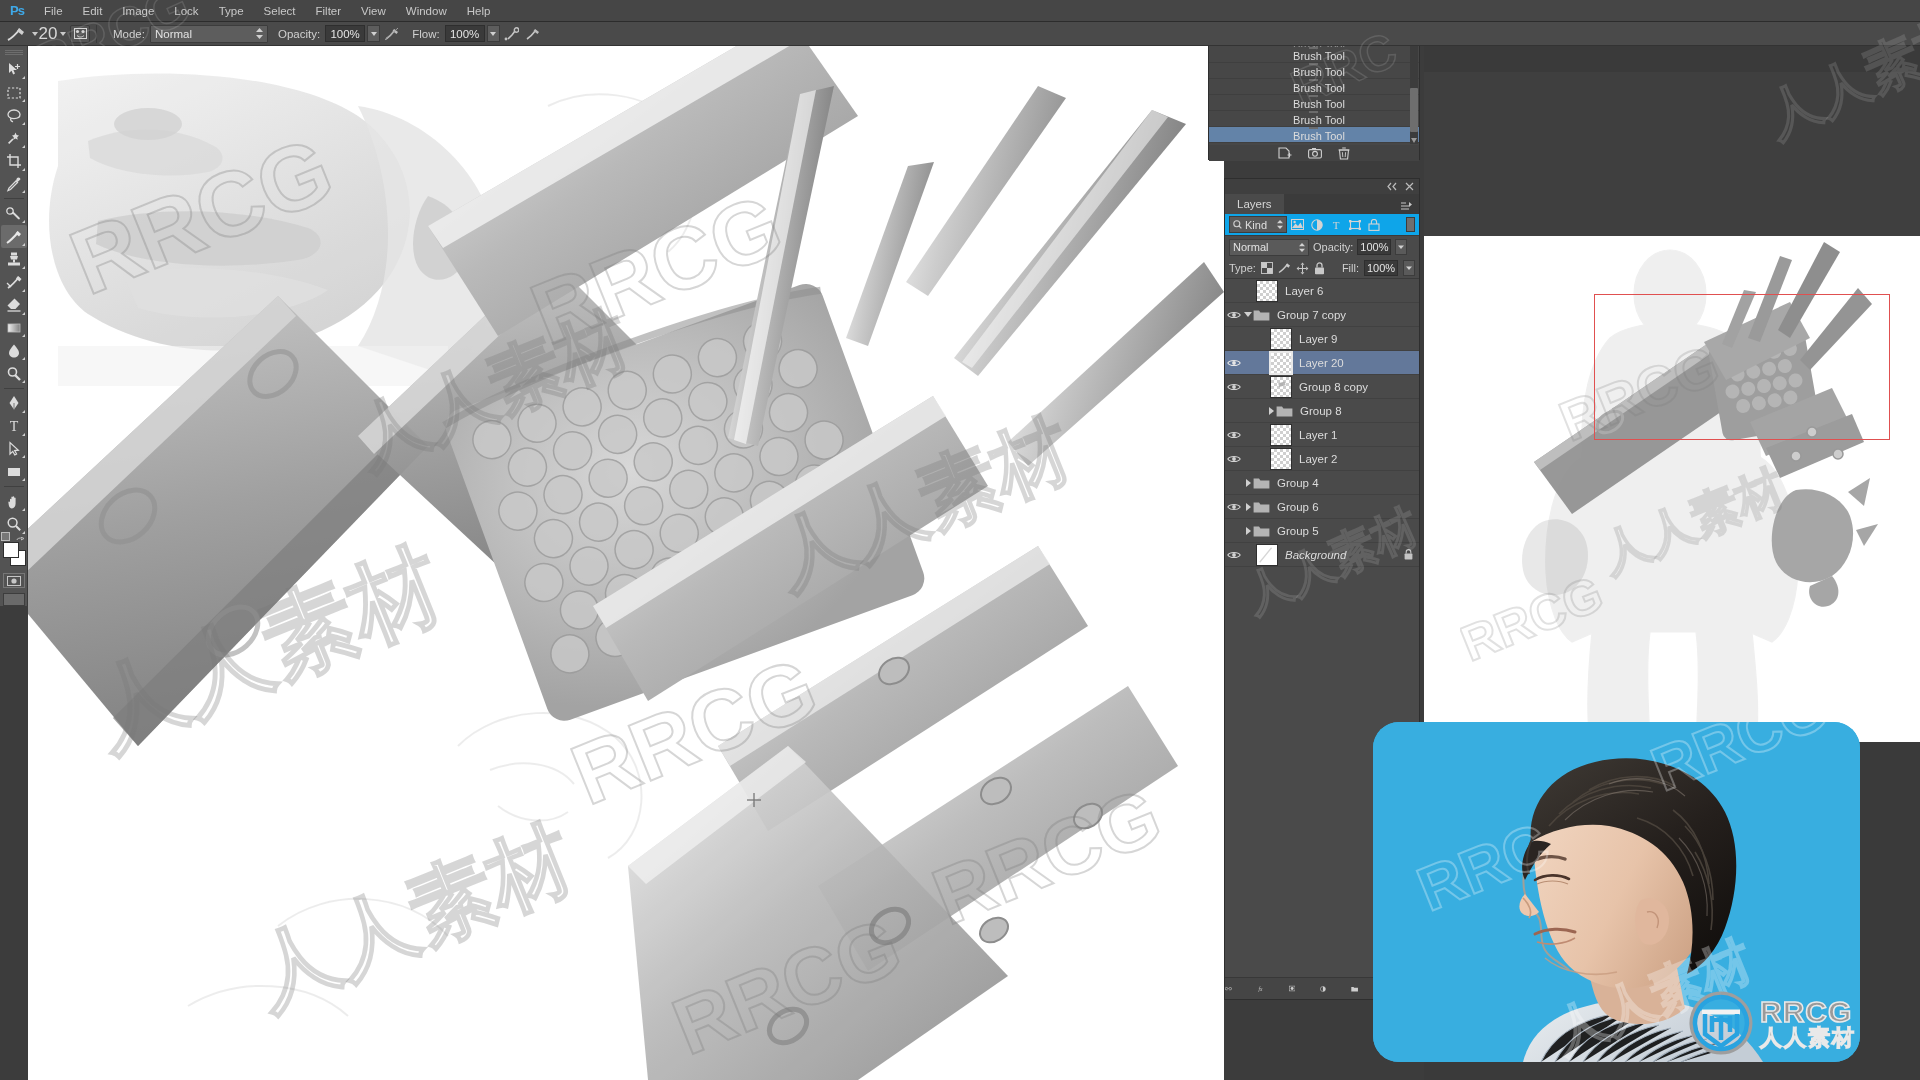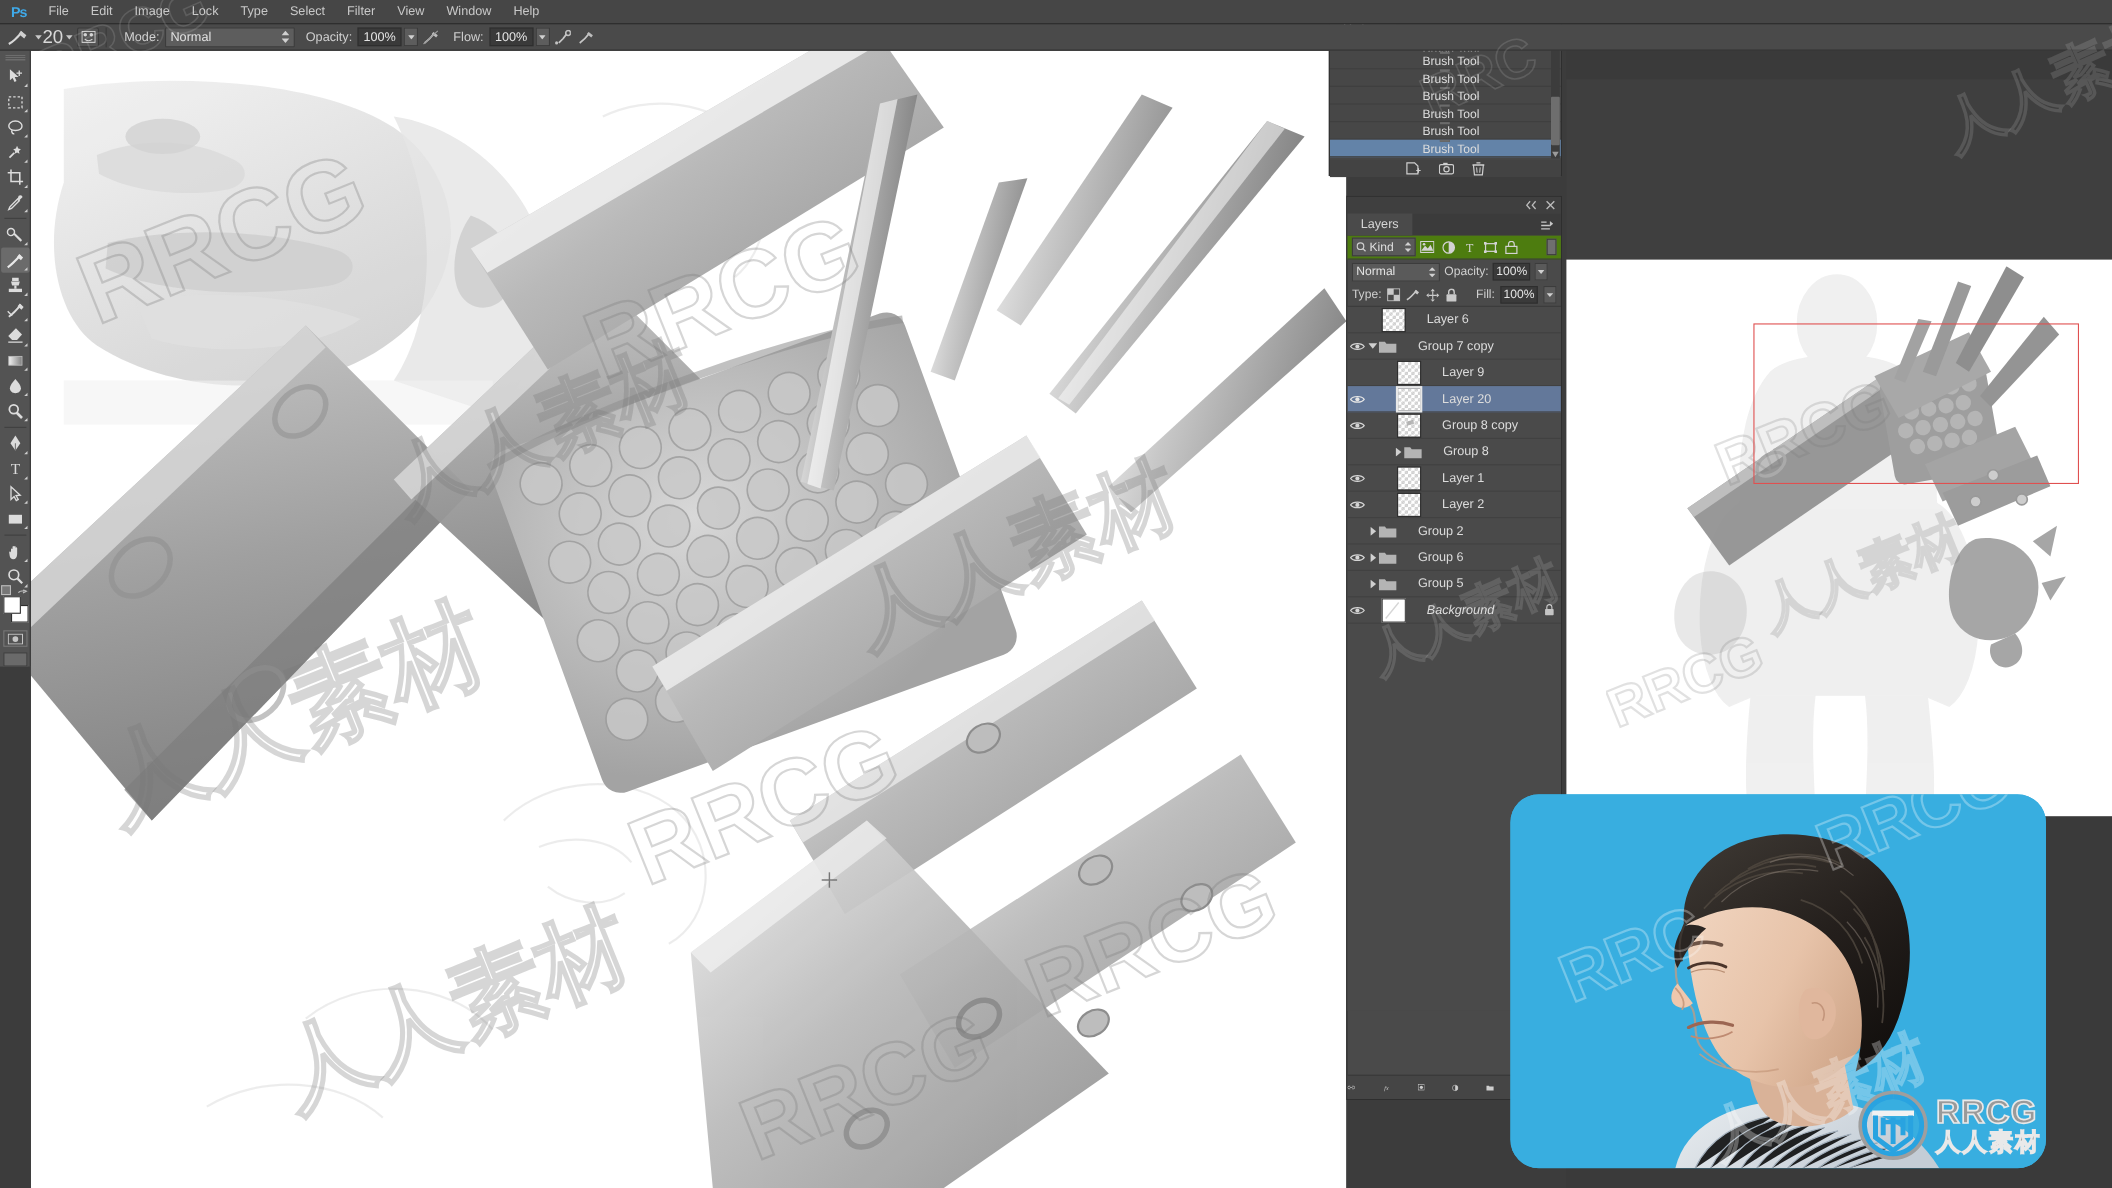--- a/index.html
+++ b/index.html
@@ -105,21 +105,21 @@
     background:#3c3c3c; }
   .hist-thumb { position:absolute; right:1px; top:52px; width:8px; height:44px;
     background:#6e6e6e; border-radius:1px; }
   .hist-footer { height:16px; background:#434343; display:flex; align-items:center;
     justify-content:center; gap:16px; }
 
   
   .layers-panel { position:absolute; left:1224px; top:178px; width:196px; height:822px;
     background:#4a4a4a; border:1px solid #2e2e2e; z-index:31; }
   .lp-filter { height:22px; display:flex; align-items:center; padding:0 4px; gap:2px;
-    background:#4d7c0f; border-bottom:1px solid #3a3a3a; }
+    background:#0ea5e9; border-bottom:1px solid #3a3a3a; }
   .kind-sel { background:#5a5a5a; border:1px solid #3c3c3c; height:17px; width:58px;
     display:flex; align-items:center; padding:0 3px; gap:3px; }
   .kind-sel span { color:#dfdfdf; font-size:11px; }
   .ficon { width:17px; height:17px; display:flex; align-items:center; justify-content:center; }
   .lp-blend { height:22px; display:flex; align-items:center; padding:0 4px; gap:4px; }
   .blend-sel { background:#5a5a5a; border:1px solid #3c3c3c; height:17px; width:80px;
     color:#e2e2e2; font-size:11px; display:flex; align-items:center;
     justify-content:space-between; padding:0 3px; }
   .lp-lock { height:21px; display:flex; align-items:center; padding:0 4px; gap:5px;
     border-bottom:1px solid #3a3a3a; }
@@ -132,21 +132,21 @@
   .disc { width:13px; }
   .arrow { width:10px; display:flex; align-items:center; justify-content:center; }
   .thumb { width:22px; height:22px; border:1px solid #2f2f2f;
     background-image:
       linear-gradient(45deg,#cfcfcf 25%,transparent 25%,transparent 75%,#cfcfcf 75%),
       linear-gradient(45deg,#cfcfcf 25%,#fff 25%,#fff 75%,#cfcfcf 75%);
     background-size:6px 6px; background-position:0 0,3px 3px; }
   .thumb.sel-border { outline:2px solid #e8e8e8; outline-offset:-1px; }
   .thumb.bg { background:#fff; background-image:none; }
   .folder { width:17px; height:14px; }
-  .lname { color:#dcdcdc; font-size:11.5px; margin-left:19px; }
+  .lname { color:#dcdcdc; font-size:11.5px; margin-left:7px; }
   .lname.italic { font-style:italic; }
   .lock-ic { position:absolute; right:6px; }
   .lp-footer { position:absolute; bottom:0; left:0; width:100%; height:22px;
     background:#454545; border-top:1px solid #383838; display:flex;
     align-items:center; justify-content:center; gap:25px; }
 
   
   .webcam { position:absolute; left:1373px; top:722px; width:487px; height:340px;
     border-radius:26px; overflow:hidden; background:#38aee0; z-index:50; }
   .wc-logo { position:absolute; right:4px; bottom:6px; display:flex; align-items:center;
@@ -1039,21 +1039,21 @@
       <div class="layer-row">
         <div class="eye"></div>
         <div class="arrow">
           <svg width="7" height="8" viewBox="0 0 7 8">
             <path d="M1 0 L1 8 L6 4 Z" fill="#d0d0d0"></path>
           </svg>
         </div>
         <svg class="folder" viewBox="0 0 17 14">
           <path d="M0.6 2.6 L6 2.6 L7.4 4.4 L16.4 4.4 L16.4 12.6 L0.6 12.6 Z" fill="#b4b4b4"></path>
         </svg>
-        <span class="lname">Group 2</span>
+        <span class="lname">Group 4</span>
       </div>
 
       <div class="layer-row">
         <div class="eye">
           <svg width="14" height="10" viewBox="0 0 14 10">
             <path d="M0.8 5 C3 1.6 11 1.6 13.2 5 C11 8.4 3 8.4 0.8 5 Z" fill="none" stroke="#d4d4d4" stroke-width="1.1"></path>
             <circle cx="7" cy="5" r="1.9" fill="#d4d4d4"></circle>
           </svg>
         </div>
         <div class="arrow">

